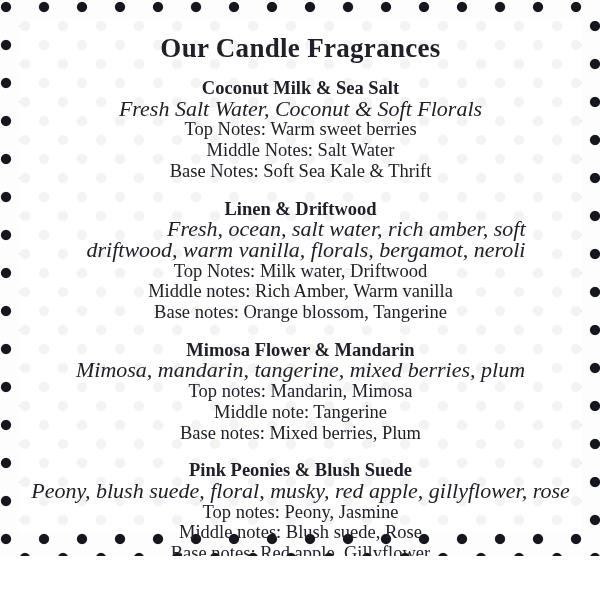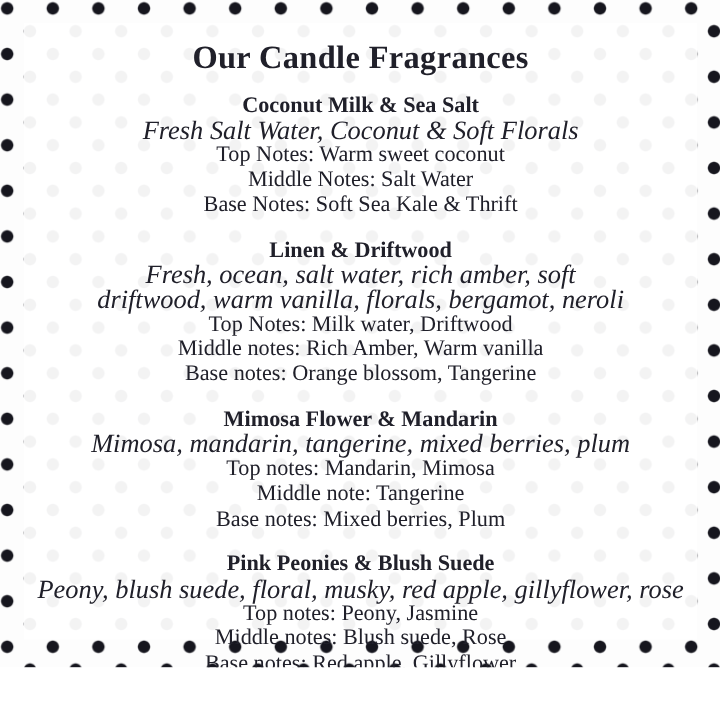--- a/index.html
+++ b/index.html
@@ -61,40 +61,41 @@
   .desc {
     margin: 0 auto;
     font-size: 22px;
     line-height: 20.7px;
     font-style: italic;
     font-weight: 500;
   }
   
   .section:nth-of-type(2) .desc {
     max-width: 450px;
+    text-align: right;
   }
   .note {
     margin: 0;
     font-size: 18.5px;
     line-height: 20.7px;
   }
 </style>
 </head>
 <body>
 
 <div class="page">
   <div class="surface">
     <div class="content">
 
       <h1 class="title">Our Candle Fragrances</h1>
 
       <section class="section">
         <h2>Coconut Milk &amp; Sea Salt</h2>
         <p class="desc">Fresh Salt Water, Coconut &amp; Soft Florals</p>
-        <p class="note">Top Notes: Warm sweet coconut</p>
+        <p class="note">Top Notes: Warm sweet berries</p>
         <p class="note">Middle Notes: Salt Water</p>
         <p class="note">Base Notes: Soft Sea Kale &amp; Thrift</p>
       </section>
 
       <section class="section">
         <h2>Linen &amp; Driftwood</h2>
         <p class="desc">Fresh, ocean, salt water, rich amber, soft driftwood, warm vanilla, florals, bergamot, neroli</p>
         <p class="note">Top Notes: Milk water, Driftwood</p>
         <p class="note">Middle notes: Rich Amber, Warm vanilla</p>
         <p class="note">Base notes: Orange blossom, Tangerine</p>

